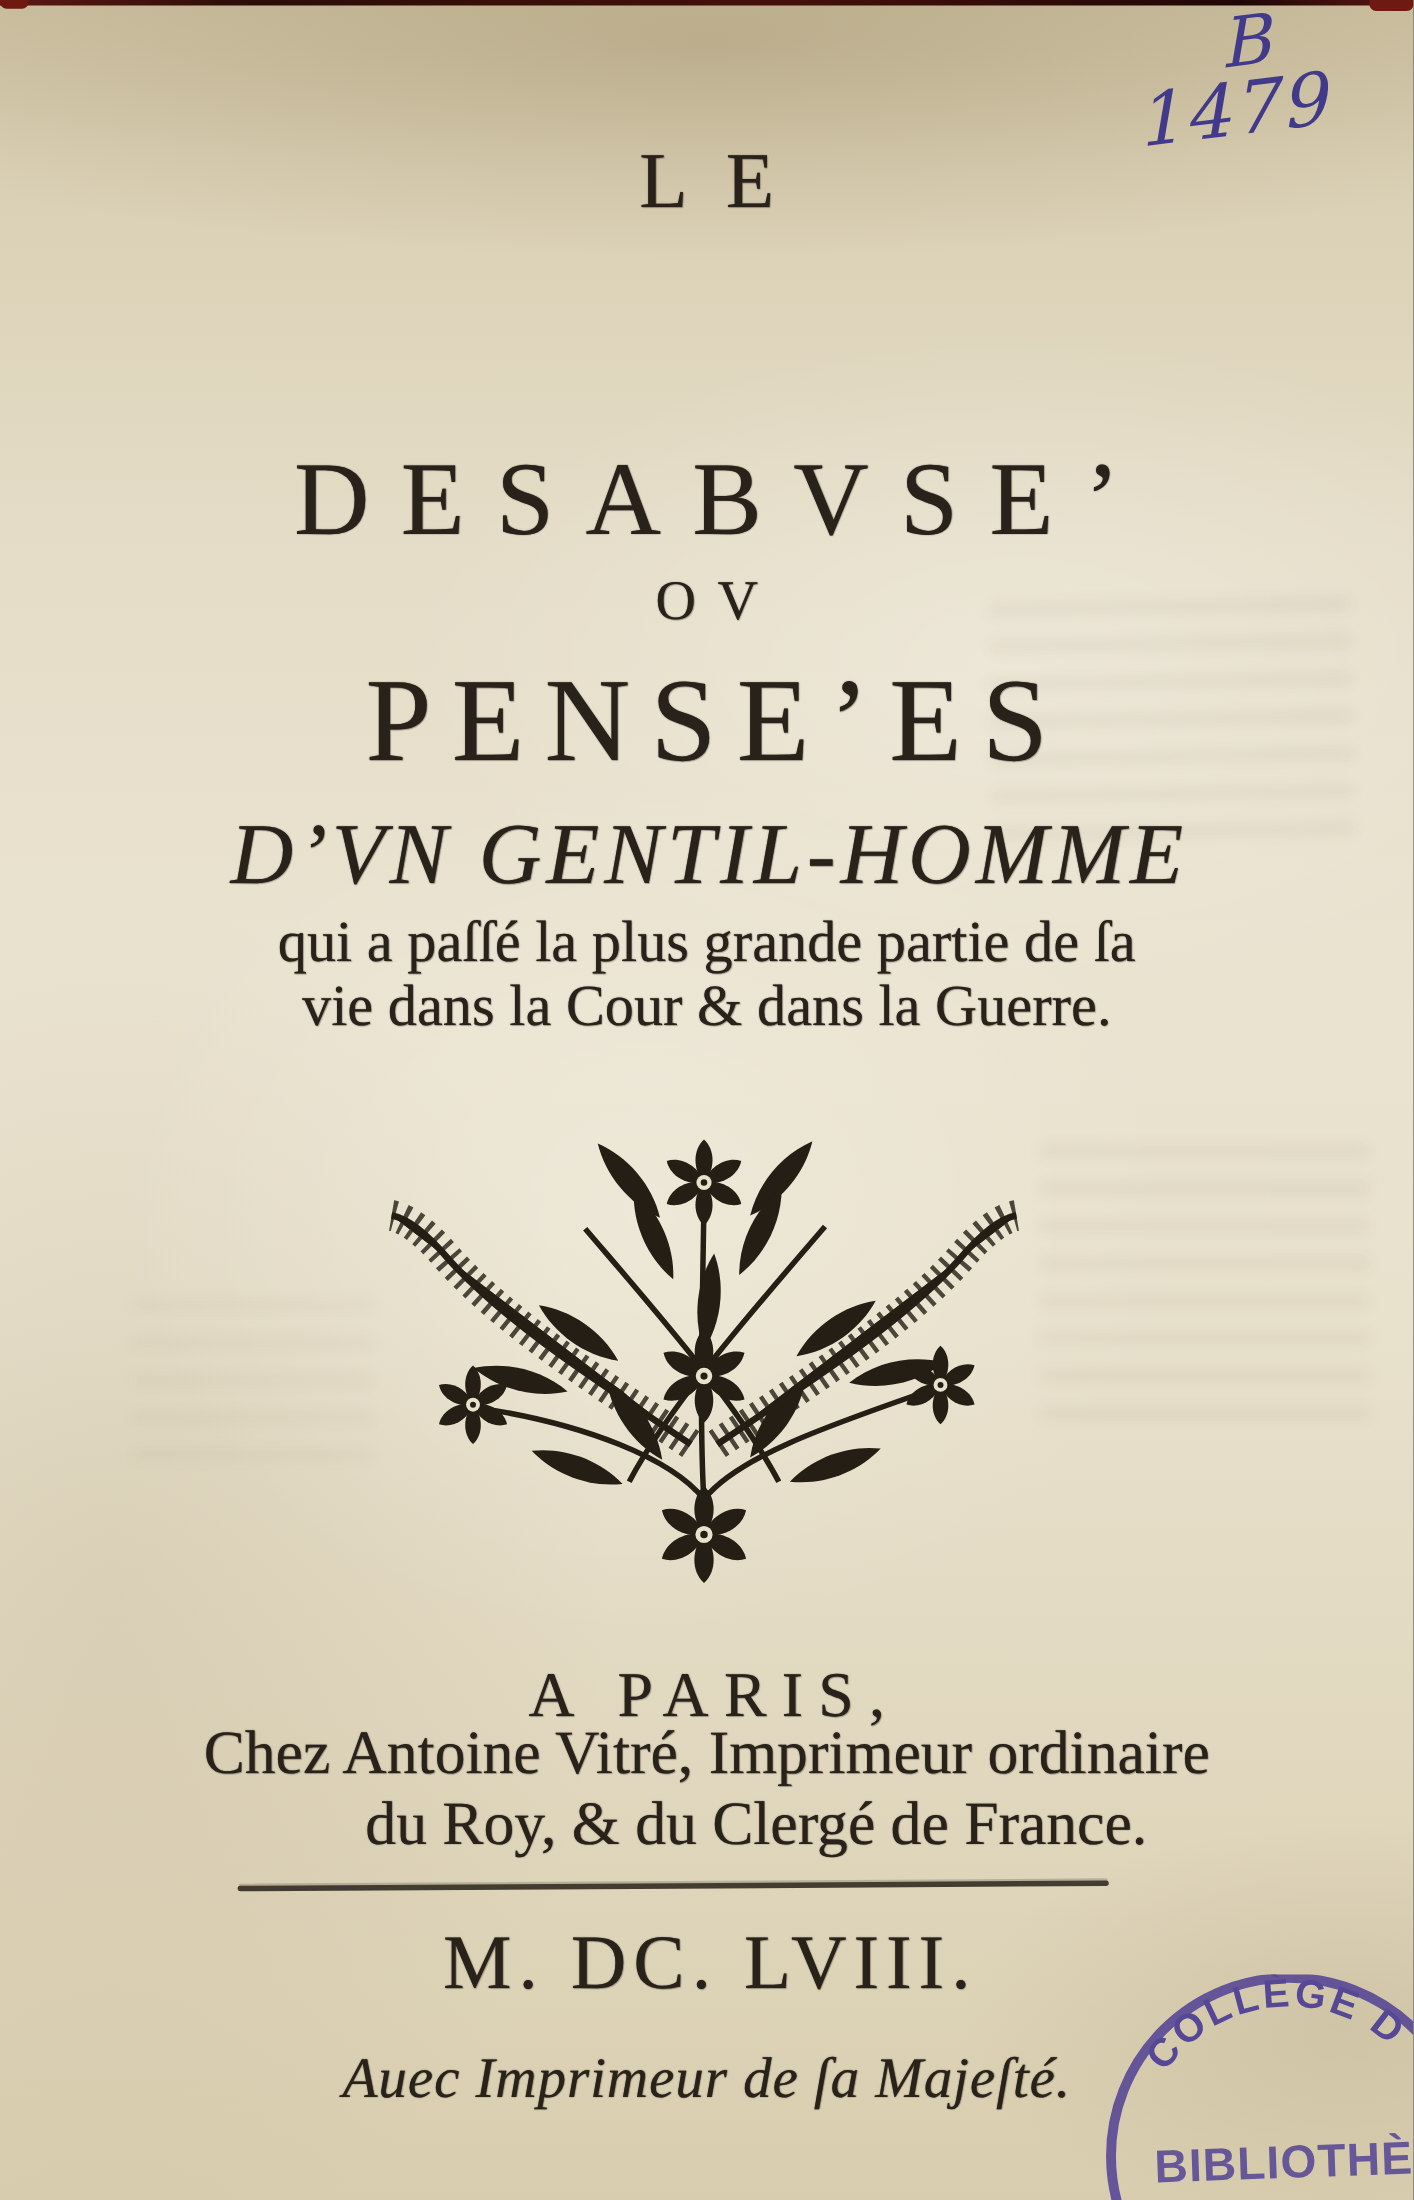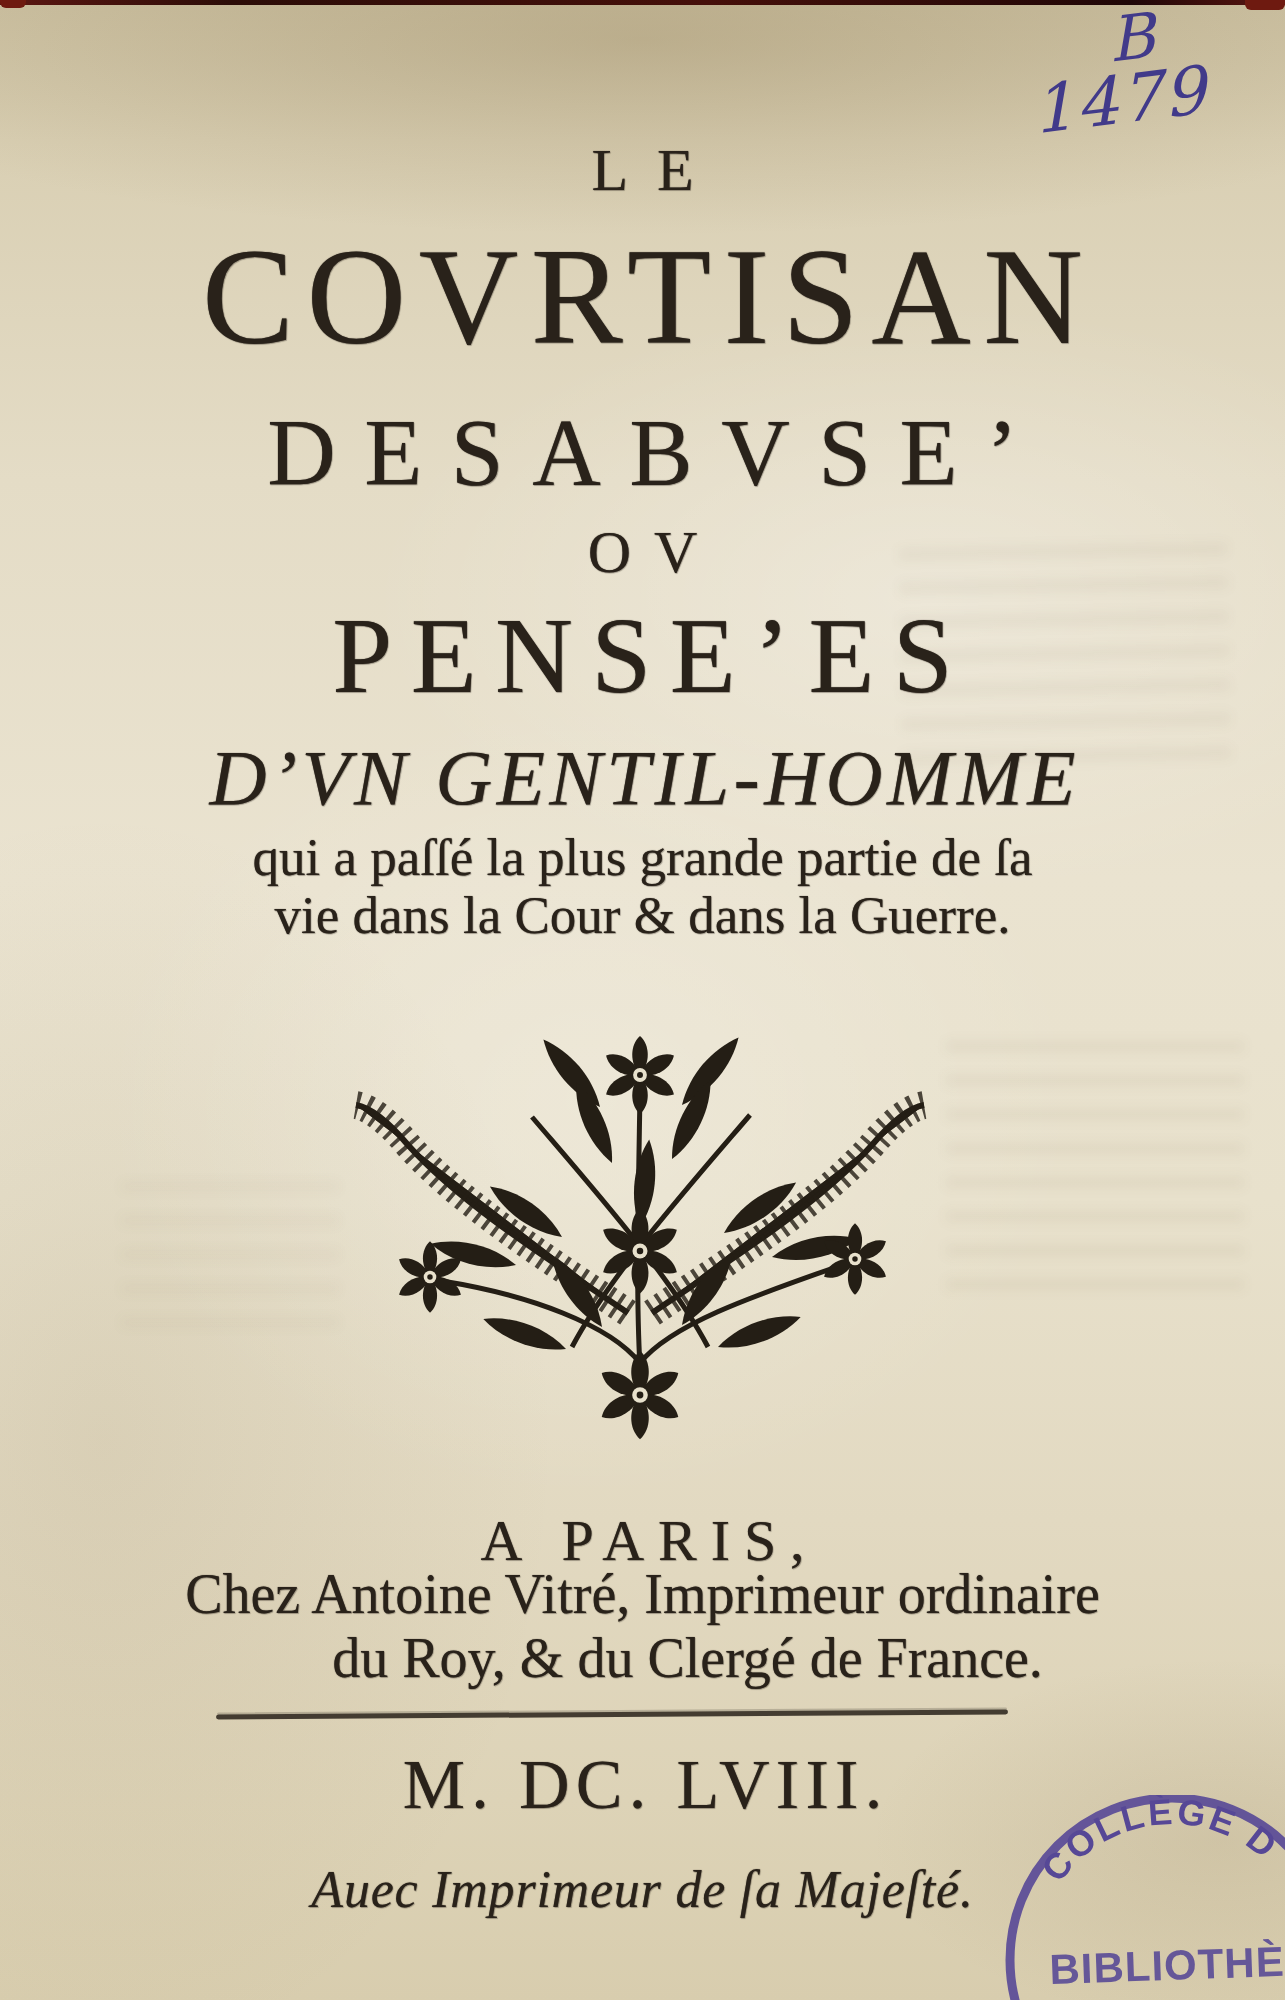--- a/index.html
+++ b/index.html
@@ -22,24 +22,24 @@
   .corner-blob.left{left:0;top:0;width:26px;height:8px;}
   .corner-blob.right{right:0;top:0;width:40px;height:10px;}
   .ghost{position:absolute;filter:blur(6px);opacity:.55;pointer-events:none;
     background:repeating-linear-gradient(180deg, rgba(96,76,44,.10) 0 13px, rgba(96,76,44,0) 13px 34px);}
   .ghost.g1{right:55px;top:545px;width:330px;height:230px;transform:rotate(-1deg);}
   .ghost.g2{right:40px;top:1040px;width:300px;height:260px;}
   .ghost.g3{left:120px;top:1180px;width:220px;height:160px;opacity:.35;}
 
   .line{position:absolute;left:0;width:100%;text-align:center;line-height:1;white-space:nowrap;
     text-shadow:0 0 1.1px rgba(41,34,26,.75), .8px .8px .8px rgba(41,34,26,.28);}
-  .t-le        {top:140px;font-size:60px; letter-spacing:.48em;text-indent:.48em;}
+  .t-le        {top:128px;font-size:72px; letter-spacing:.48em;text-indent:.48em;}
   .t-courtisan {top:228px;font-size:138px;letter-spacing:.09em;text-indent:.09em;}
   .t-desabuse  {top:406px;font-size:95px; letter-spacing:.30em;text-indent:.30em;}
-  .t-ou        {top:522px;font-size:60px; letter-spacing:.38em;text-indent:.38em;}
+  .t-ou        {top:522px;font-size:51px; letter-spacing:.38em;text-indent:.38em;}
   .t-pensees   {top:602px;font-size:108px;letter-spacing:.17em;text-indent:.17em;text-align:center;}
   .t-gentil    {top:738px;font-size:79px; letter-spacing:.055em;text-indent:.055em;font-style:italic;}
   .t-sub1      {top:831px;font-size:53px;font-family:Liberation Serif, serif;}
   .t-sub2      {top:889px;font-size:53px;}
   .t-paris     {top:1512px;font-size:58px;letter-spacing:.24em;text-indent:.24em;}
   .t-pub1      {top:1566px;font-size:56px;}
   .t-pub2      {top:1630px;font-size:56px;padding-left:45px;}
   .t-year      {top:1750px;font-size:70px;letter-spacing:.09em;text-indent:.09em;}
   .t-priv      {top:1864px;font-size:52px;font-style:italic;letter-spacing:.015em;}
 
@@ -71,21 +71,20 @@
   <div class="ghost g1"></div>
   <div class="ghost g2"></div>
   <div class="ghost g3"></div>
 
   <div class="shelfmark">
     <div class="l1">B</div>
     <div class="l2">1479</div>
   </div>
 
   <div class="line t-le">LE</div>
-  <div class="line t-courtisan">COVRTISAN</div>
   <div class="line t-desabuse">DESABVSE’</div>
   <div class="line t-ou">OV</div>
   <div class="line t-pensees">PENSE’ES</div>
   <div class="line t-gentil">D’VN GENTIL-HOMME</div>
   <div class="line t-sub1">qui a paſſé la plus grande partie de ſa</div>
   <div class="line t-sub2">vie dans la Cour &amp; dans la Guerre.</div>
 
   <svg class="ornament" viewBox="0 0 660 450" xmlns="http://www.w3.org/2000/svg" aria-hidden="true">
     <defs>
       <path id="petal" d="M0,0 C-9,-10 -9,-26 0,-34 C9,-26 9,-10 0,0"></path>

